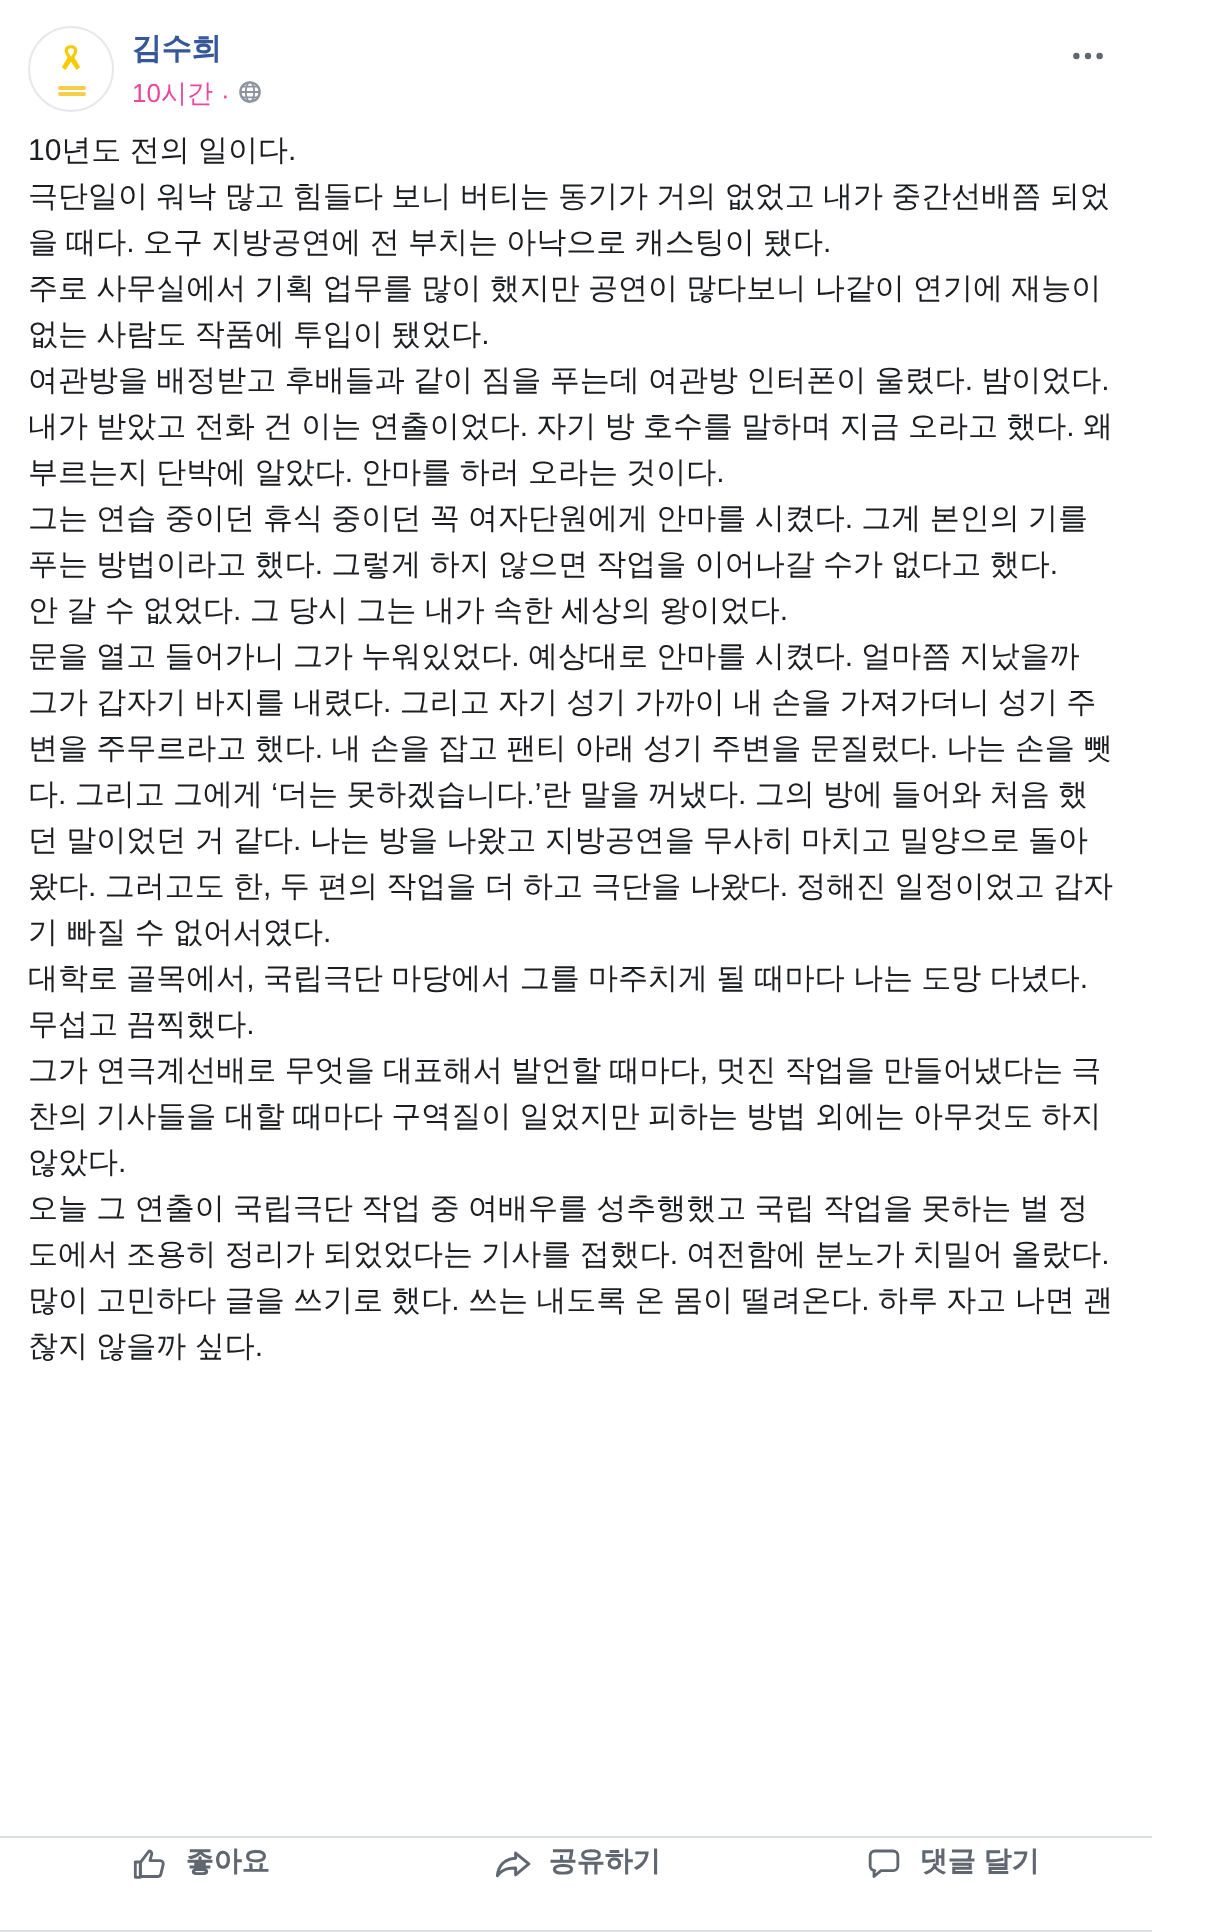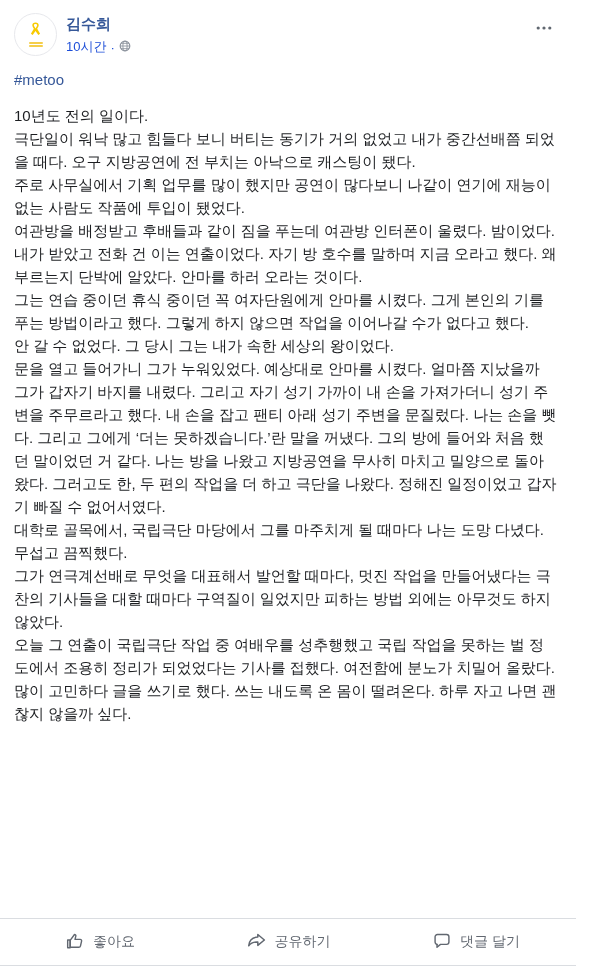--- a/index.html
+++ b/index.html
@@ -21,35 +21,35 @@
   .avatar {
     width: 43px; height: 43px; border-radius: 50%;
     border: 1px solid #e7e8ec; background: #fff;
     display: flex; flex-direction: column; align-items: center; justify-content: center;
     flex: 0 0 auto; cursor: pointer;
   }
   .avatar .caption-bars { display: flex; flex-direction: column; gap: 1px; margin-top: 1px; }
   .avatar .caption-bars i { display: block; width: 14px; height: 2px; background: #f3c21c; opacity: .8; border-radius: 1px; }
   .head-text { margin-left: 9px; padding-top: 2px; }
   .author { color: #365899; font-weight: bold; font-size: 15px; text-decoration: none; cursor: pointer; display: inline-block; }
-  .meta { color: #1d4ed8; font-size: 13px; margin-top: 4px; display: flex; align-items: center; gap: 4px; }
+  .meta { color: #ec4899; font-size: 13px; margin-top: 4px; display: flex; align-items: center; gap: 4px; }
   .meta .ts { cursor: pointer; }
   .more-btn { position: absolute; right: 18px; top: 14px; padding: 4px; cursor: pointer; border-radius: 3px; }
 
   
   .content { padding: 2px 14px 0 14px; color: #1c1e21; font-size: 15px; line-height: 23px; flex: 1 1 auto; }
   .hashtag-line { margin: 4px 0 13px 0; }
   .hashtag { color: #365899; text-decoration: none; cursor: pointer; }
   .body-para { margin: 0 4px 13px 0; white-space: pre-line; word-break: break-word; }
 
   
   .footer { margin-top: auto; border-top: 1px solid #dadde1; display: flex; padding: 3px 6px; }
   .action-btn {
-    flex: 1; height: 40px; display: flex; align-items: center; justify-content: center;
-    gap: 8px; color: #616770; font-size: 14px; font-weight: normal; cursor: pointer; border-radius: 3px;
+    flex: 1; height: 40px; display: flex; align-items: flex-start; justify-content: center;
+    gap: 8px; color: #616770; font-size: 14px; font-weight: bold; cursor: pointer; border-radius: 3px;
   }
   .action-btn svg { flex: 0 0 auto; }
 </style>
 </head>
 <body>
 
 <div class="card">
 
   <div class="header">
     <div class="avatar">
@@ -83,21 +83,20 @@
         <svg width="20" height="20" viewBox="0 0 20 20" fill="#606770">
           <circle cx="4.2" cy="10" r="1.6"></circle>
             <circle cx="10" cy="10" r="1.6"></circle>
             <circle cx="15.8" cy="10" r="1.6"></circle>
         </svg>
       </span>
     </div>
   </div>
 
   <div class="content">
-    <p class="hashtag-line"><a class="hashtag">#metoo</a></p>
     <p class="body-para">10년도 전의 일이다.
 극단일이 워낙 많고 힘들다 보니 버티는 동기가 거의 없었고 내가 중간선배쯤 되었을 때다. 오구 지방공연에 전 부치는 아낙으로 캐스팅이 됐다.
 주로 사무실에서 기획 업무를 많이 했지만 공연이 많다보니 나같이 연기에 재능이 없는 사람도 작품에 투입이 됐었다.
 여관방을 배정받고 후배들과 같이 짐을 푸는데 여관방 인터폰이 울렸다. 밤이었다.
 내가 받았고 전화 건 이는 연출이었다. 자기 방 호수를 말하며 지금 오라고 했다. 왜 부르는지 단박에 알았다. 안마를 하러 오라는 것이다.
 그는 연습 중이던 휴식 중이던 꼭 여자단원에게 안마를 시켰다. 그게 본인의 기를 푸는 방법이라고 했다. 그렇게 하지 않으면 작업을 이어나갈 수가 없다고 했다.
 안 갈 수 없었다. 그 당시 그는 내가 속한 세상의 왕이었다.
 문을 열고 들어가니 그가 누워있었다. 예상대로 안마를 시켰다. 얼마쯤 지났을까 그가 갑자기 바지를 내렸다. 그리고 자기 성기 가까이 내 손을 가져가더니 성기 주변을 주무르라고 했다. 내 손을 잡고 팬티 아래 성기 주변을 문질렀다. 나는 손을 뺏다. 그리고 그에게 ‘더는 못하겠습니다.’란 말을 꺼냈다. 그의 방에 들어와 처음 했던 말이었던 거 같다. 나는 방을 나왔고 지방공연을 무사히 마치고 밀양으로 돌아왔다. 그러고도 한, 두 편의 작업을 더 하고 극단을 나왔다. 정해진 일정이었고 갑자기 빠질 수 없어서였다.
 대학로 골목에서, 국립극단 마당에서 그를 마주치게 될 때마다 나는 도망 다녔다.
 무섭고 끔찍했다.

